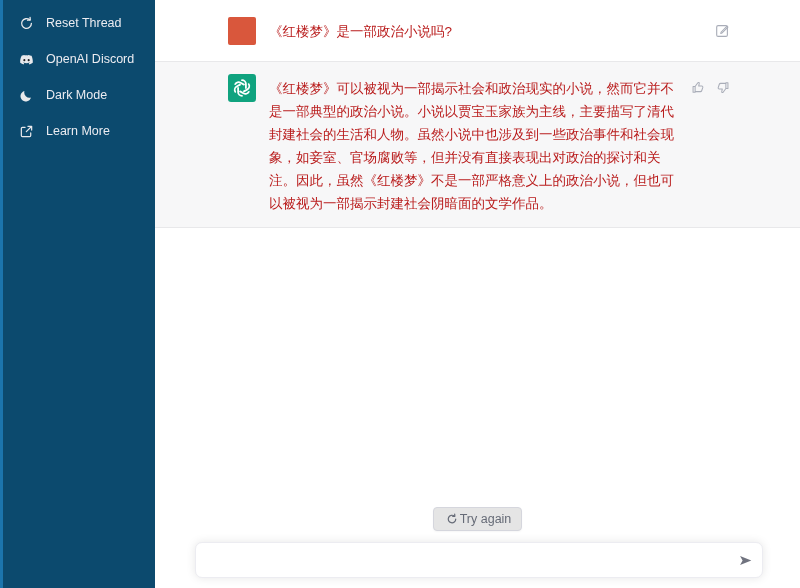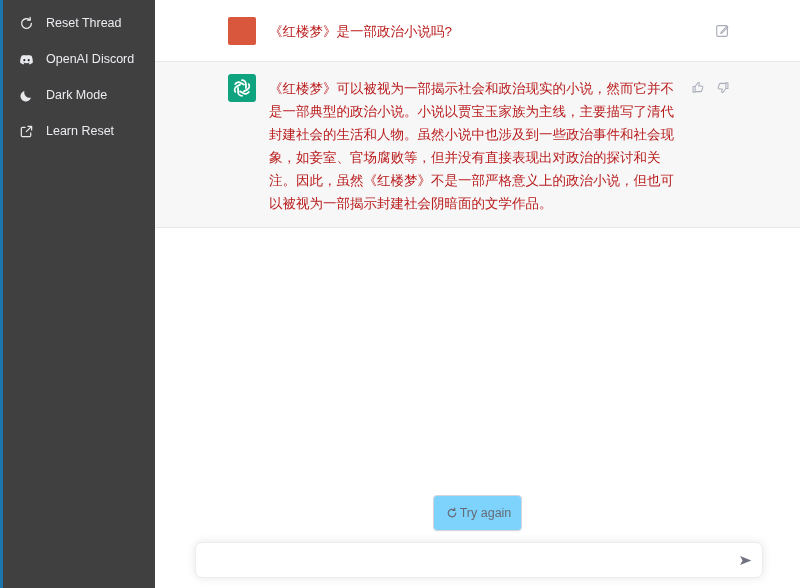--- a/index.html
+++ b/index.html
@@ -1,21 +1,21 @@
 <!DOCTYPE html>
 <html><head>
 <meta charset="utf-8">
 <style>
   * { margin:0; padding:0; box-sizing:border-box; }
   html,body { width:800px; height:588px; overflow:hidden;
     font-family:"Liberation Sans","DejaVu Sans",sans-serif; background:#fff; }
   .app { display:flex; width:800px; height:588px; }
 
   
-  .sidebar { width:155px; flex:0 0 155px; background:#404040;
+  .sidebar { width:155px; flex:0 0 155px; background:#0c4a6e;
     border-left:3px solid #1c75ad; padding-top:5px; color:#ececf1; }
   .side-item { display:flex; align-items:center; height:36px;
     padding:0 8px 0 15px; gap:12px; font-size:12.5px; cursor:pointer; }
   .side-icon { width:16px; height:16px; flex:0 0 16px; color:#e8e9ec;
     display:flex; align-items:center; justify-content:center; }
   .side-icon svg { width:15px; height:15px; }
 
   
   .main { flex:1; display:flex; flex-direction:column; background:#fff; }
   .row { display:flex; align-items:flex-start; padding-left:73px; padding-right:70px; }
@@ -28,22 +28,22 @@
   .msg-text { width:418px; margin-left:13px; color:#b91c1c;
     font-size:13.5px; line-height:23px; padding-top:3px; word-break:break-word; }
   .actions { margin-left:auto; display:flex; gap:8px; color:#a9adb8; padding-top:5px; }
   .action-btn { background:none; border:none; color:#a9adb8; cursor:pointer;
     width:16px; height:16px; display:flex; align-items:center; justify-content:center; padding:0; }
   .action-btn svg { width:15px; height:15px; }
   .spacer { flex:1; }
 
   
   .try-wrap { display:flex; justify-content:center; margin-bottom:11px; }
-  .try-again { display:flex; align-items:center; height:36px;
-    padding:0 10px; background:#7dd3fc; border:1px solid #d5d6dd; border-radius:4px;
+  .try-again { display:flex; align-items:center; height:24px;
+    padding:0 10px; background:#e5e5e5; border:1px solid #d5d6dd; border-radius:4px;
     color:#666b77; font-size:12.5px; cursor:pointer; box-shadow:0 1px 2px rgba(0,0,0,.04); }
   .try-again svg { width:12px; height:12px; }
   .composer { height:36px; margin:0 37px 10px 40px; background:#fff;
     border:1px solid #ececf1; border-radius:7px; display:flex; align-items:center;
     box-shadow:0 0 10px rgba(0,0,0,.10); }
   .composer input { flex:1; height:100%; border:none; outline:none;
     background:transparent; padding:0 12px; font-size:13.5px; color:#40414e;
     font-family:"Liberation Sans","DejaVu Sans",sans-serif; }
   .send-btn { background:none; border:none; cursor:pointer; color:#70737f;
     width:34px; height:34px; display:flex; align-items:center; justify-content:center; }
@@ -86,21 +86,21 @@
       <span>Dark Mode</span>
     </div>
 
     <div class="side-item">
       <span class="side-icon">
         <svg viewBox="0 0 16 16">
             <path d="M6.5 3.5H3.7c-.7 0-1.2.5-1.2 1.2v7.6c0 .7.5 1.2 1.2 1.2h7.6c.7 0 1.2-.5 1.2-1.2V9.5" fill="none" stroke="currentColor" stroke-width="1.3" stroke-linecap="round"></path>
             <path d="M9.5 2.5h4v4M13.3 2.7L7.8 8.2" fill="none" stroke="currentColor" stroke-width="1.3" stroke-linecap="round" stroke-linejoin="round"></path>
           </svg>
       </span>
-      <span>Learn Reset</span>
+      <span>Learn More</span>
     </div>
 
 
   </nav>
 
   <div class="main">
 
     <div class="row row-user">
       <div class="avatar avatar-user"></div>
       <div class="msg-text">《红楼梦》是一部政治小说吗?</div>

